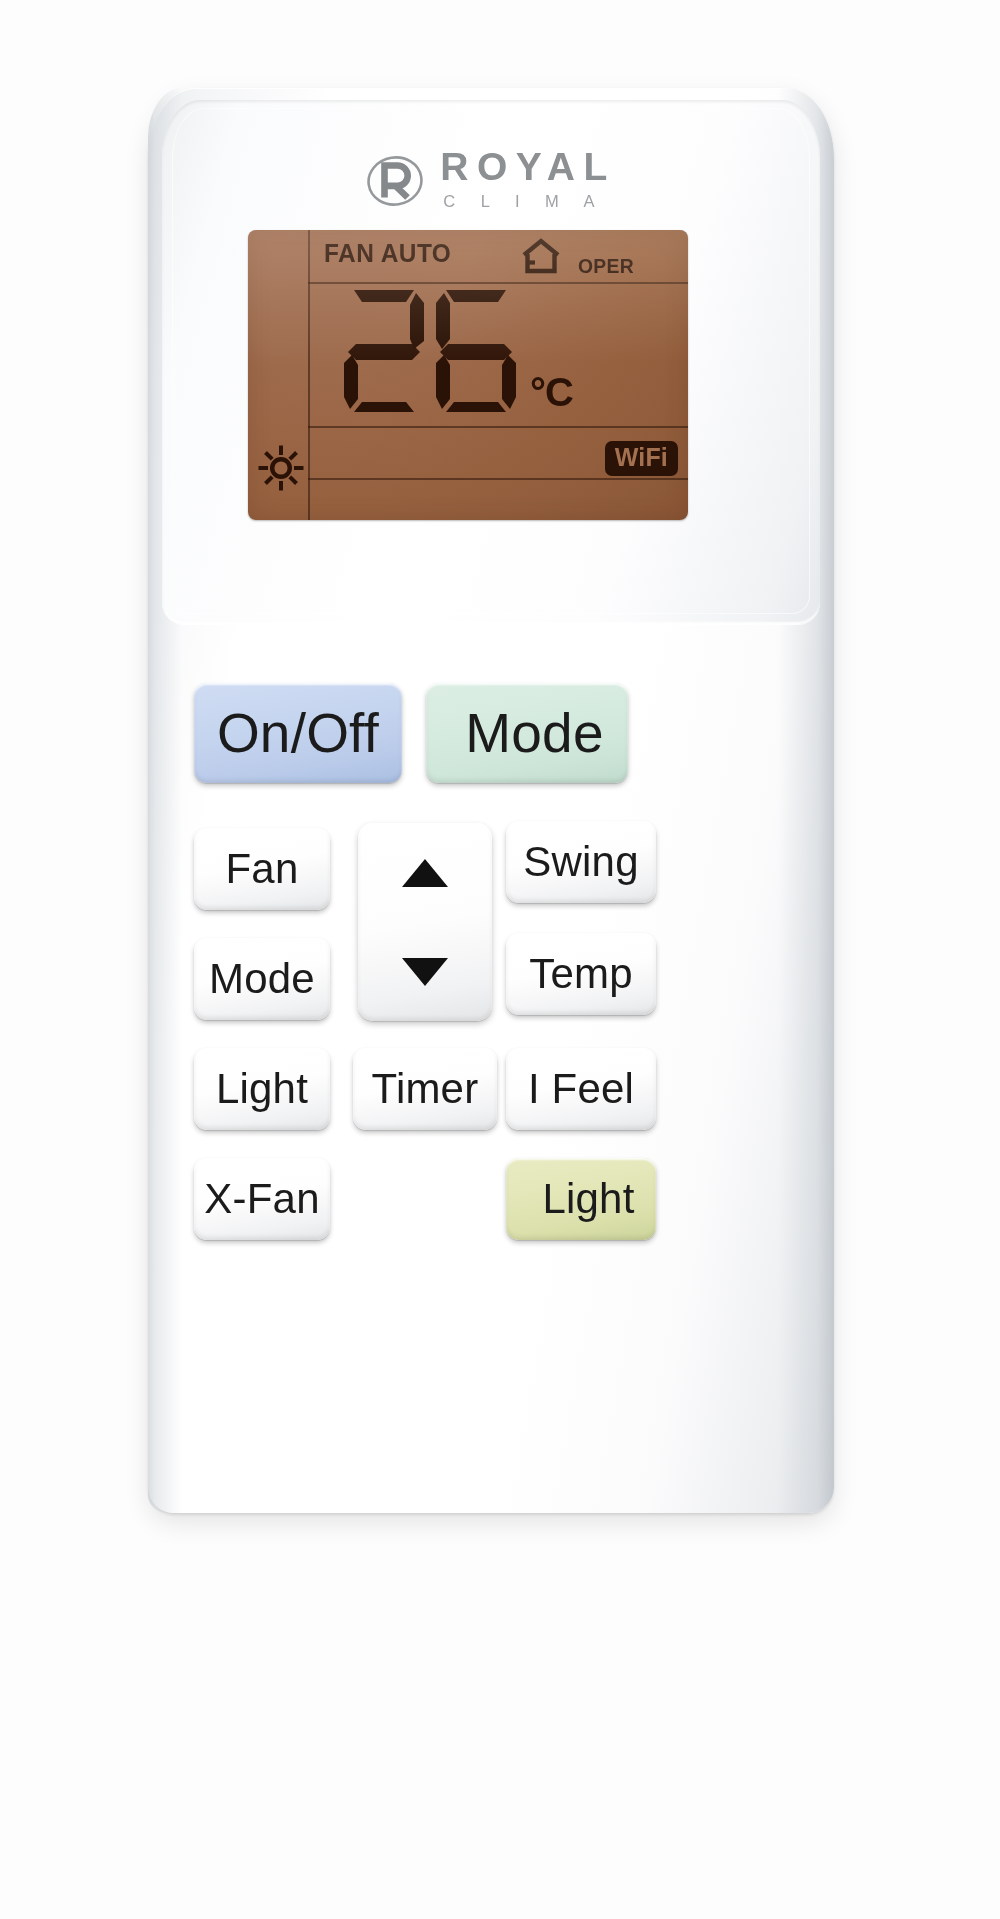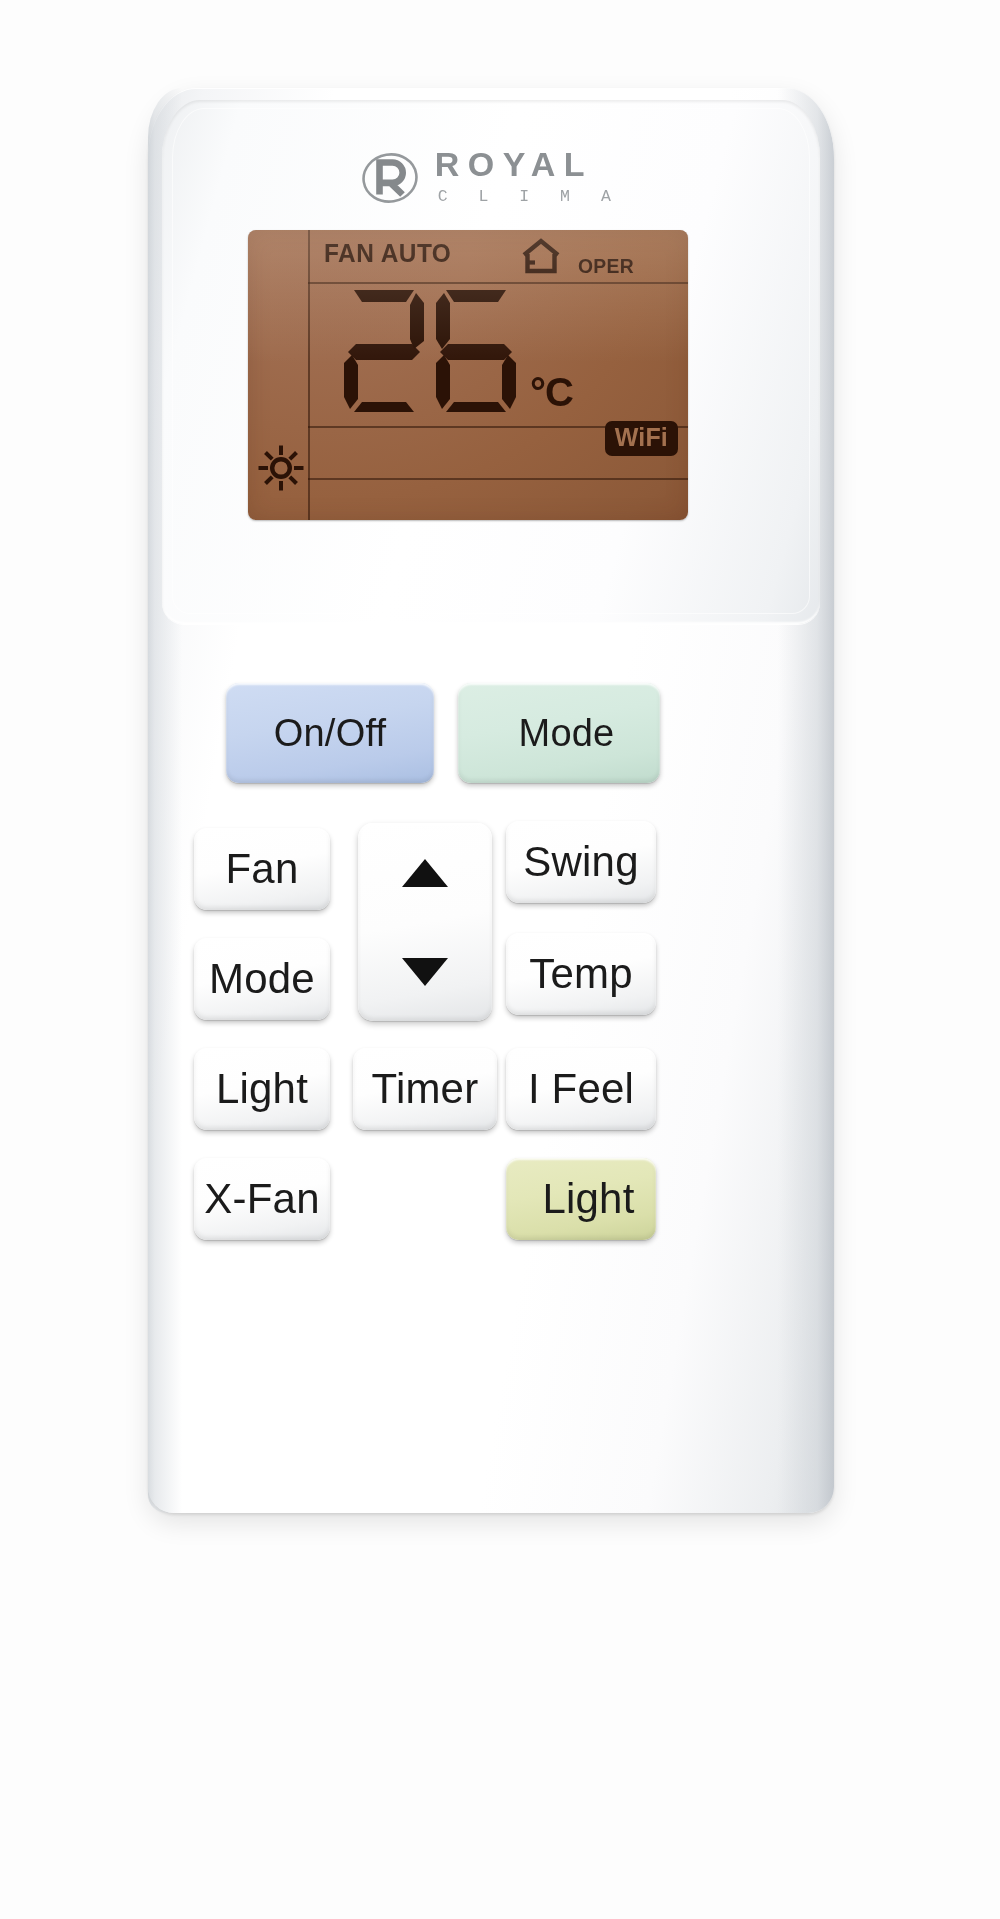--- a/index.html
+++ b/index.html
@@ -57,27 +57,27 @@
   }
 
   
   .logo-wrap {
     position: absolute; left: 0; right: 0; top: 48px;
     display: flex; align-items: center; justify-content: center; gap: 16px;
   }
   .logo-mark { width: 58px; height: 58px; position: relative; flex: none; }
   .logo-text { display: flex; flex-direction: column; align-items: flex-start; }
   .logo-royal {
-    font-size: 34px; font-weight: 700; letter-spacing: 8.5px;
+    font-size: 39px; font-weight: 700; letter-spacing: 8.5px;
     color: #8c9093; line-height: 0.95;
     font-family: "Liberation Sans", sans-serif;
   }
   .logo-clima {
     font-size: 16.5px; font-weight: 400; letter-spacing: 10.5px;
-    color: #9ea2a5; line-height: 1.4; margin-top: 5px; margin-left: 3px; font-family: Liberation Mono, monospace;
+    color: #9ea2a5; line-height: 1.4; margin-top: 5px; margin-left: 3px;
   }
 
   
   .lcd {
     position: absolute; left: 86px; top: 130px;
     width: 440px; height: 290px;
     border-radius: 8px;
     background:
       radial-gradient(125% 150% at 18% 6%, #9c6a4e 0%, #9e6b4d 26%, #96613f 58%, #8d5a39 82%, #854f2f 100%);
     box-shadow:
@@ -114,21 +114,21 @@
   .lcd-digits {
     position: absolute; left: 92px; top: 54px;
     display: flex; align-items: flex-start; gap: 4px;
   }
   .seg-digit { position: relative; width: 88px; height: 132px; }
   .lcd-unit {
     position: absolute; left: 282px; top: 140px;
     font-size: 40px; font-weight: 700; color: #2b1206; letter-spacing: -1px;
   }
   .lcd-wifi {
-    position: absolute; right: 10px; top: 191px;
+    position: absolute; right: 10px; top: 211px;
     background: #2b1206; color: #a3714f;
     font-size: 25px; font-weight: 700; letter-spacing: 0.2px;
     padding: 1px 8px 3px 8px; border-radius: 7px; line-height: 1.06;
     border: 2px solid #2b1206;
   }
   .lcd-sun { position: absolute; left: 9px; top: 214px; width: 48px; height: 48px; }
 
   
   .btn {
     position: absolute;
@@ -152,21 +152,21 @@
     background: linear-gradient(170deg,#cfdcf3 0%, #c6d5ef 40%, #bacbea 75%, #aabfe2 100%);
   }
   .btn-mint {
     background: linear-gradient(170deg,#dceee4 0%, #d6ebe0 40%, #cde5d8 75%, #c0dbcd 100%);
     padding-left: 15px;
   }
   .btn-olive {
     background: linear-gradient(170deg,#e8ebc2 0%, #e3e7b8 40%, #dadfaa 75%, #ccd39a 100%);
     padding-left: 15px;
   }
-  .btn-big { font-size: 38px; margin-left: 32px; }
+  .btn-big { font-size: 55px; }
 
   
   .arrow-pad {
     position: absolute;
     border-radius: 15px;
     background: linear-gradient(170deg,#ffffff 0%, #fdfdfd 50%, #f1f2f3 82%, #e3e5e7 100%);
     box-shadow:
       0 3px 6px rgba(0,0,0,0.22),
       0 1px 1px rgba(0,0,0,0.14),
       inset 0 2px 2px rgba(255,255,255,0.9),

